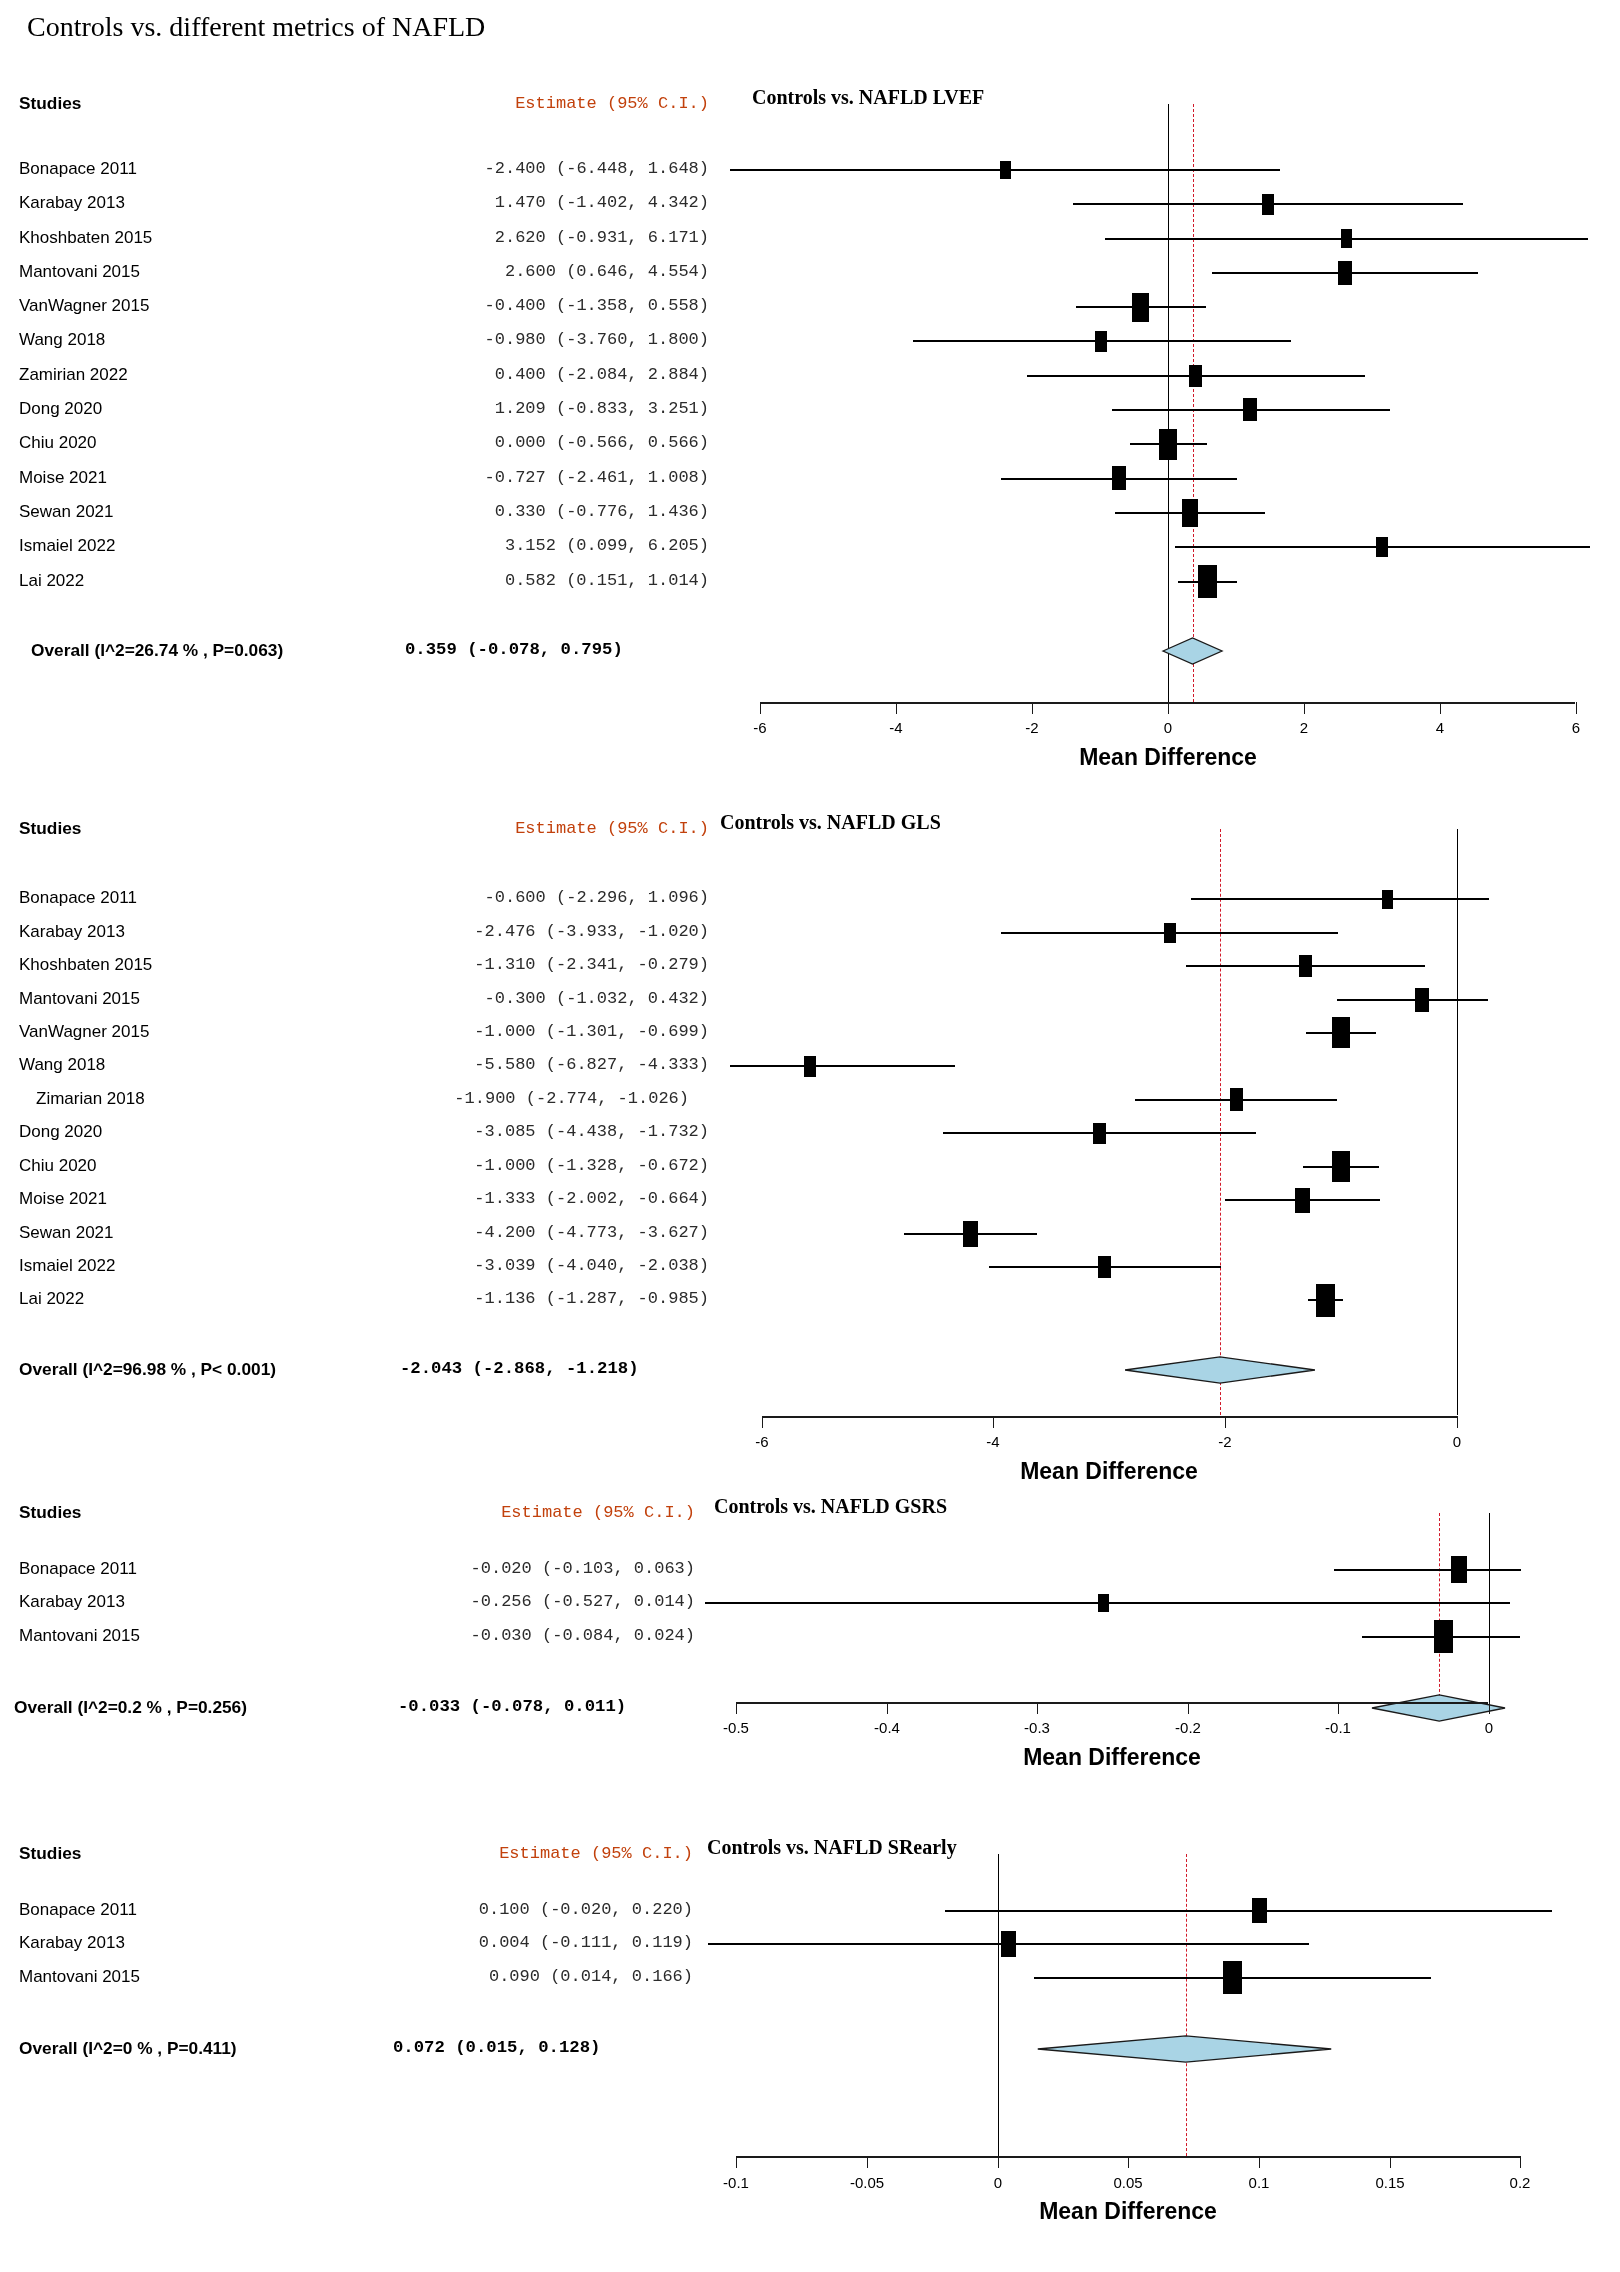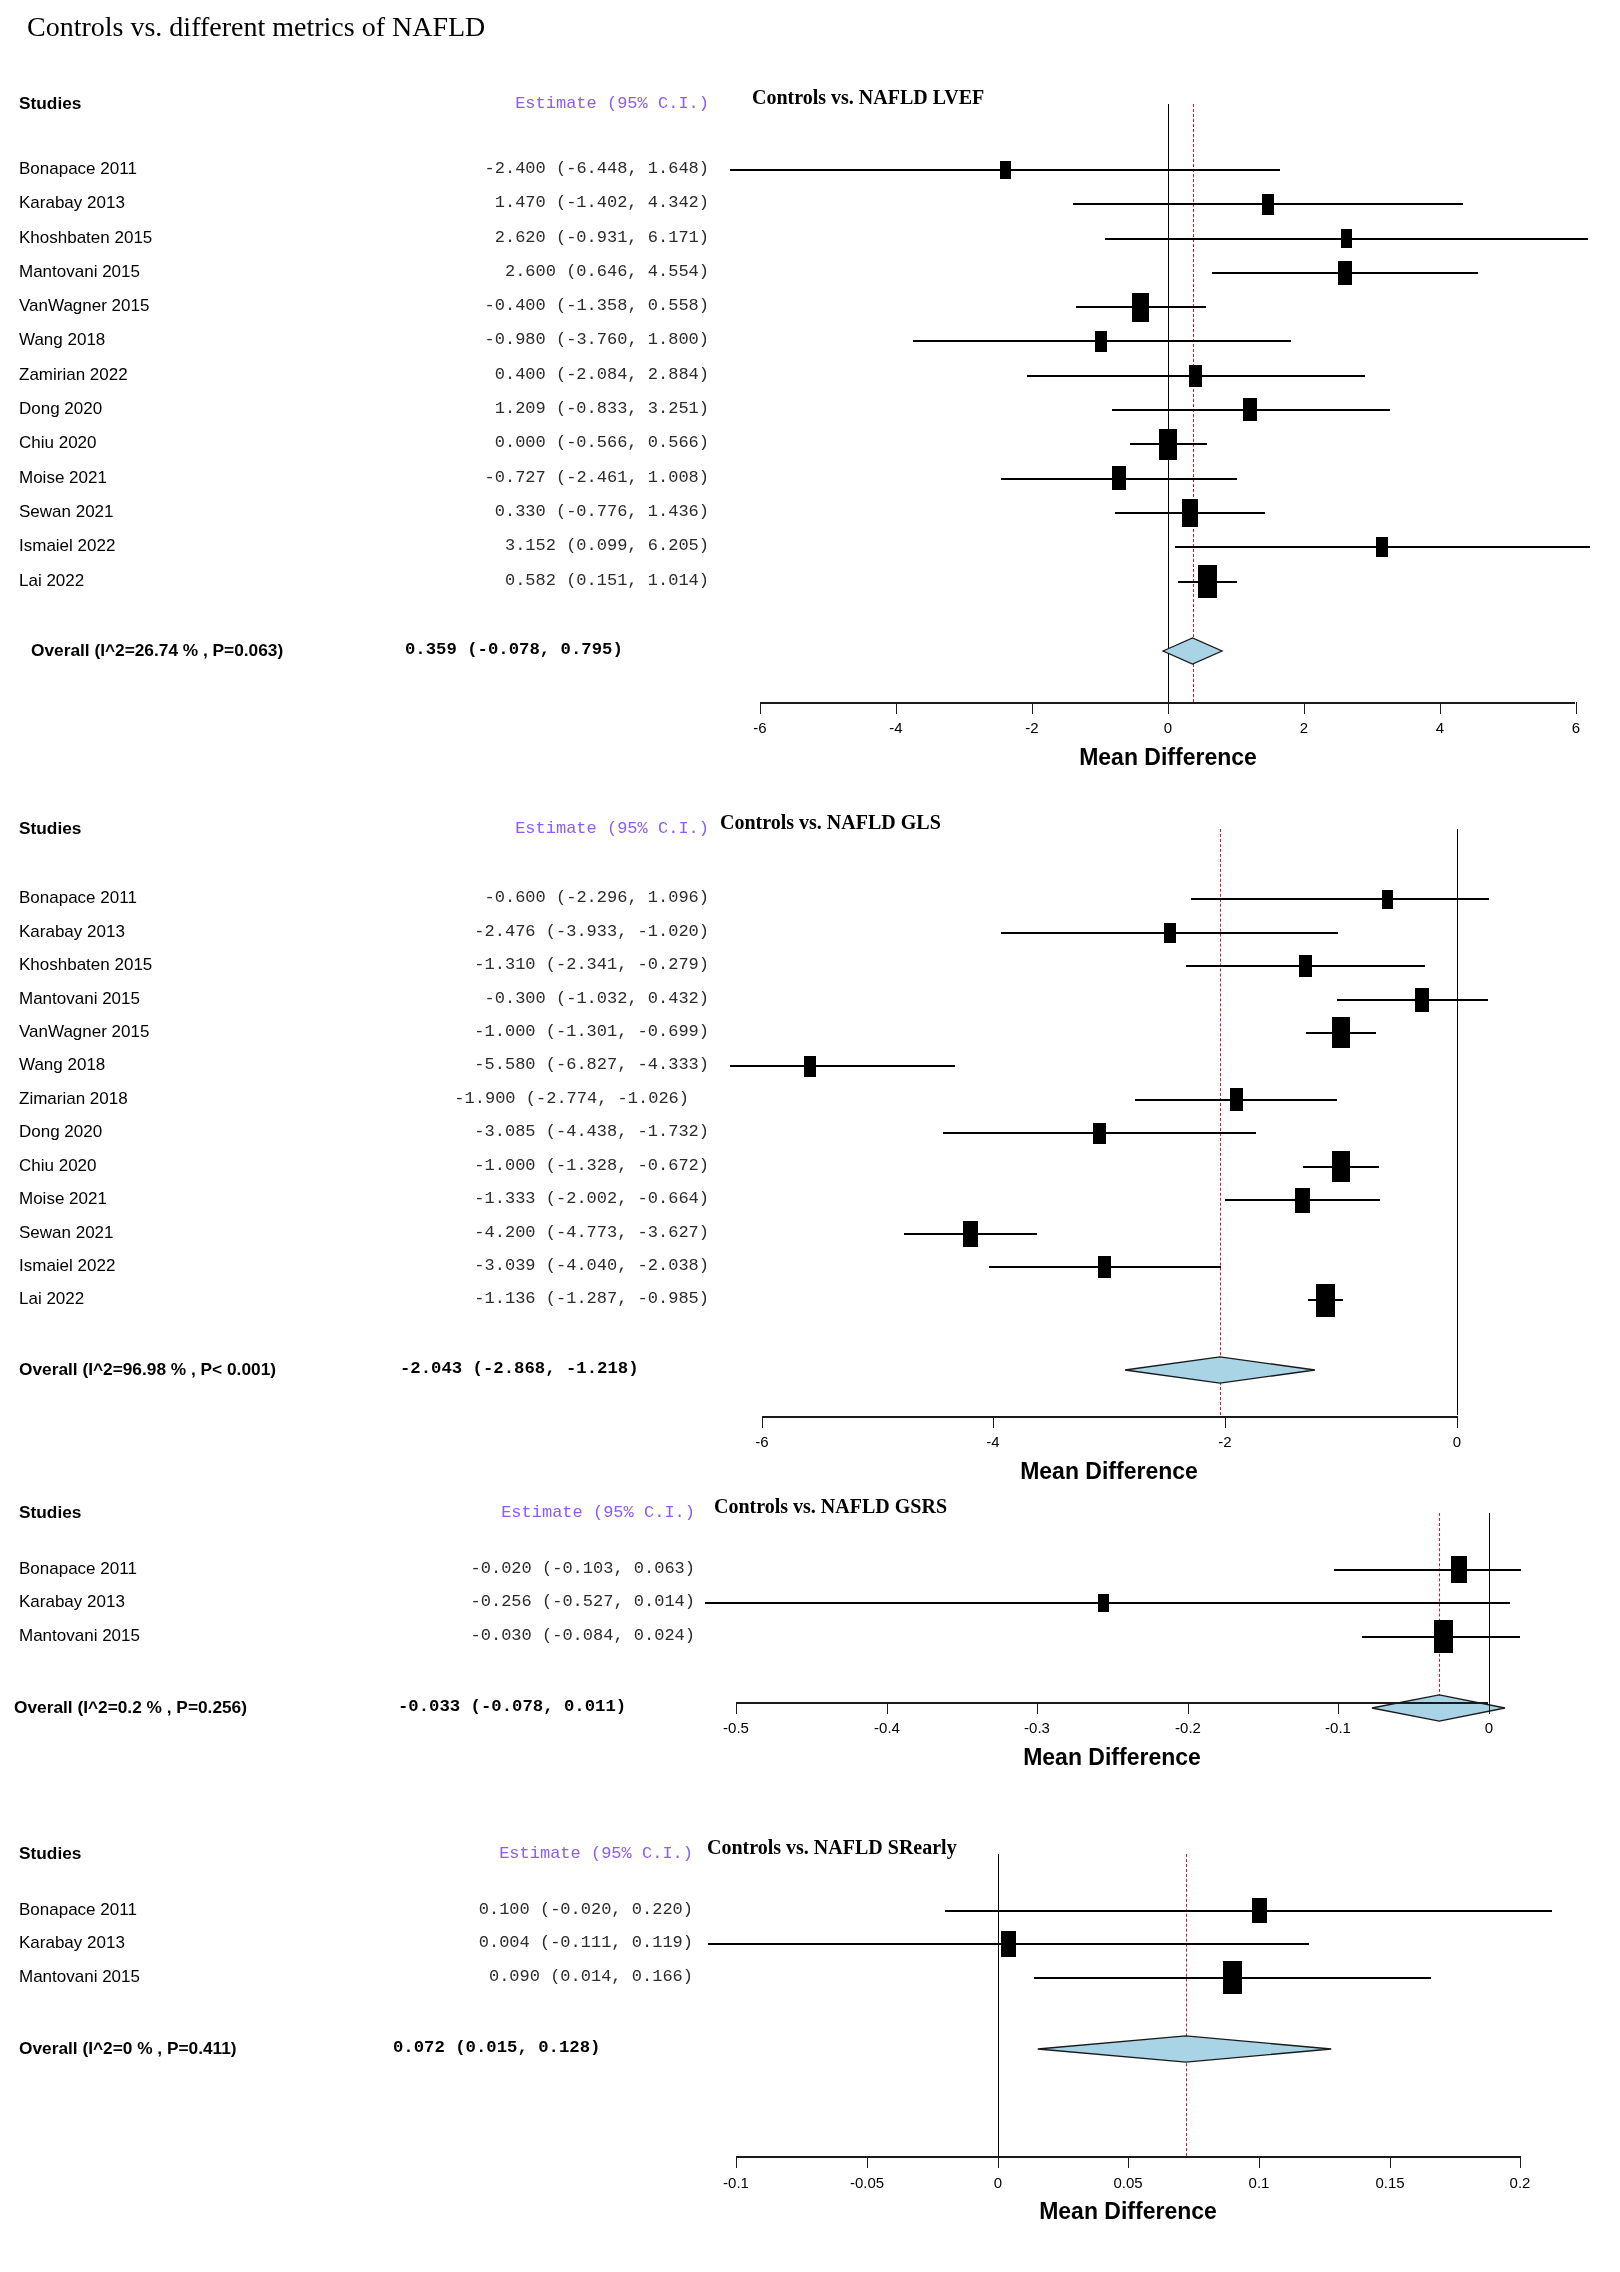--- a/index.html
+++ b/index.html
@@ -29,21 +29,21 @@
     position:absolute;
     font-family:"Liberation Sans", sans-serif;
     font-weight:bold;
     font-size:17.3px;
     white-space:nowrap;
   }
   .col-est-head{
     position:absolute;
     font-family:"Liberation Mono", monospace;
     font-size:17px;
-    color:#8b5cf6;
+    color:#c2410c;
     white-space:nowrap;
   }
   .panel-title{
     position:absolute;
     font-family:"Liberation Serif", serif;
     font-weight:bold;
     font-size:20px;
     white-space:nowrap;
   }
   .study-name{
@@ -208,21 +208,21 @@
       <div class="ci-line" style="left:1337px;top:206px;width:151px"></div>
       <div class="box" style="left:1415px;top:195px;width:14px;height:24px"></div>
       <div class="study-name" style="left:19px;top:229px">VanWagner 2015</div>
       <div class="study-est" style="left:364px;top:229px;width:345px">-1.000 (-1.301, -0.699)</div>
       <div class="ci-line" style="left:1306px;top:239px;width:70px"></div>
       <div class="box" style="left:1332px;top:224px;width:18px;height:31px"></div>
       <div class="study-name" style="left:19px;top:262px">Wang 2018</div>
       <div class="study-est" style="left:364px;top:262px;width:345px">-5.580 (-6.827, -4.333)</div>
       <div class="ci-line" style="left:730px;top:272px;width:225px"></div>
       <div class="box" style="left:804px;top:263px;width:12.2px;height:20.6px"></div>
-      <div class="study-name" style="left:19px;top:296px">Zimarian 2018</div>
+      <div class="study-name" style="left:36px;top:296px">Zimarian 2018</div>
       <div class="study-est" style="left:344px;top:296px;width:345px">-1.900 (-2.774, -1.026)</div>
       <div class="ci-line" style="left:1135px;top:306px;width:202px"></div>
       <div class="box" style="left:1230px;top:295px;width:13.4px;height:23px"></div>
       <div class="study-name" style="left:19px;top:329px">Dong 2020</div>
       <div class="study-est" style="left:364px;top:329px;width:345px">-3.085 (-4.438, -1.732)</div>
       <div class="ci-line" style="left:943px;top:339px;width:313px"></div>
       <div class="box" style="left:1093px;top:330px;width:12.5px;height:21px"></div>
       <div class="study-name" style="left:19px;top:363px">Chiu  2020</div>
       <div class="study-est" style="left:364px;top:363px;width:345px">-1.000 (-1.328, -0.672)</div>
       <div class="ci-line" style="left:1303px;top:373px;width:76px"></div>

